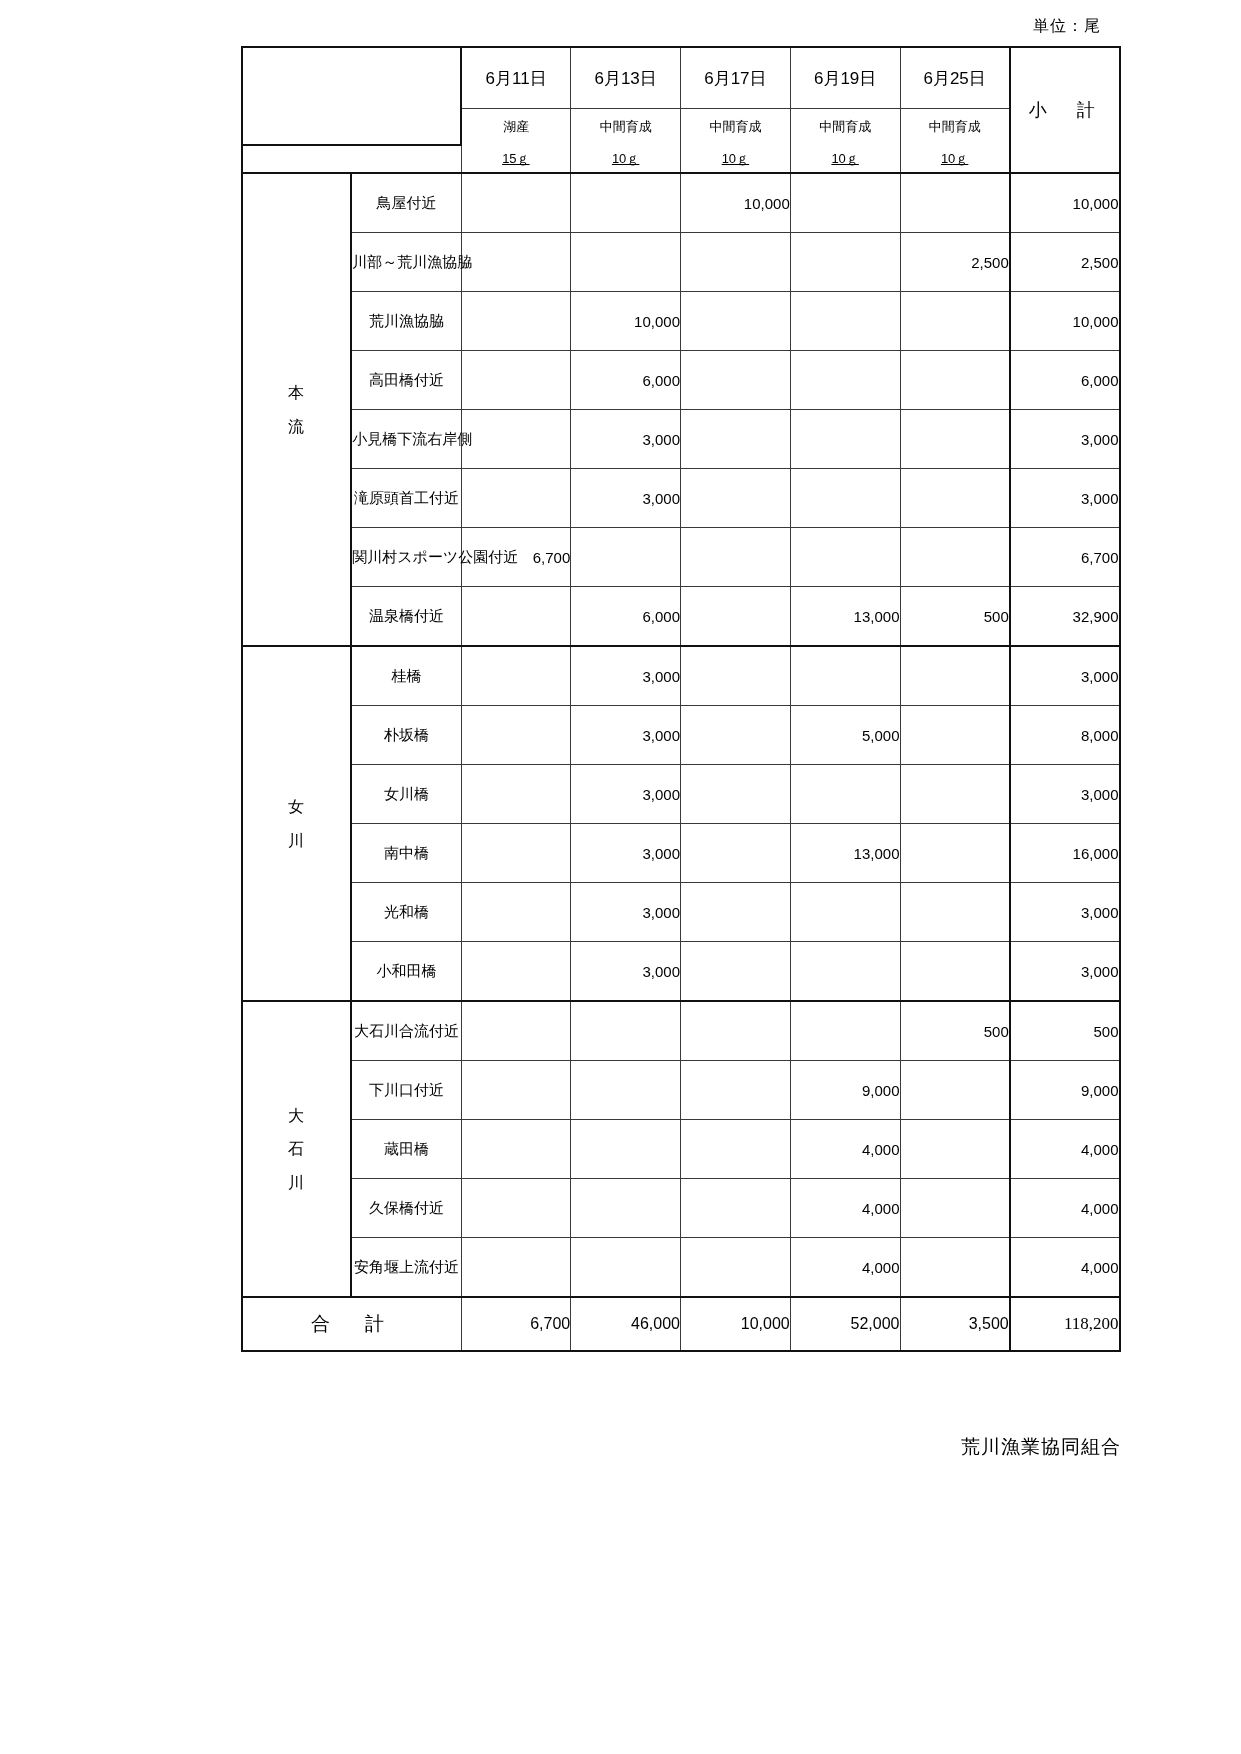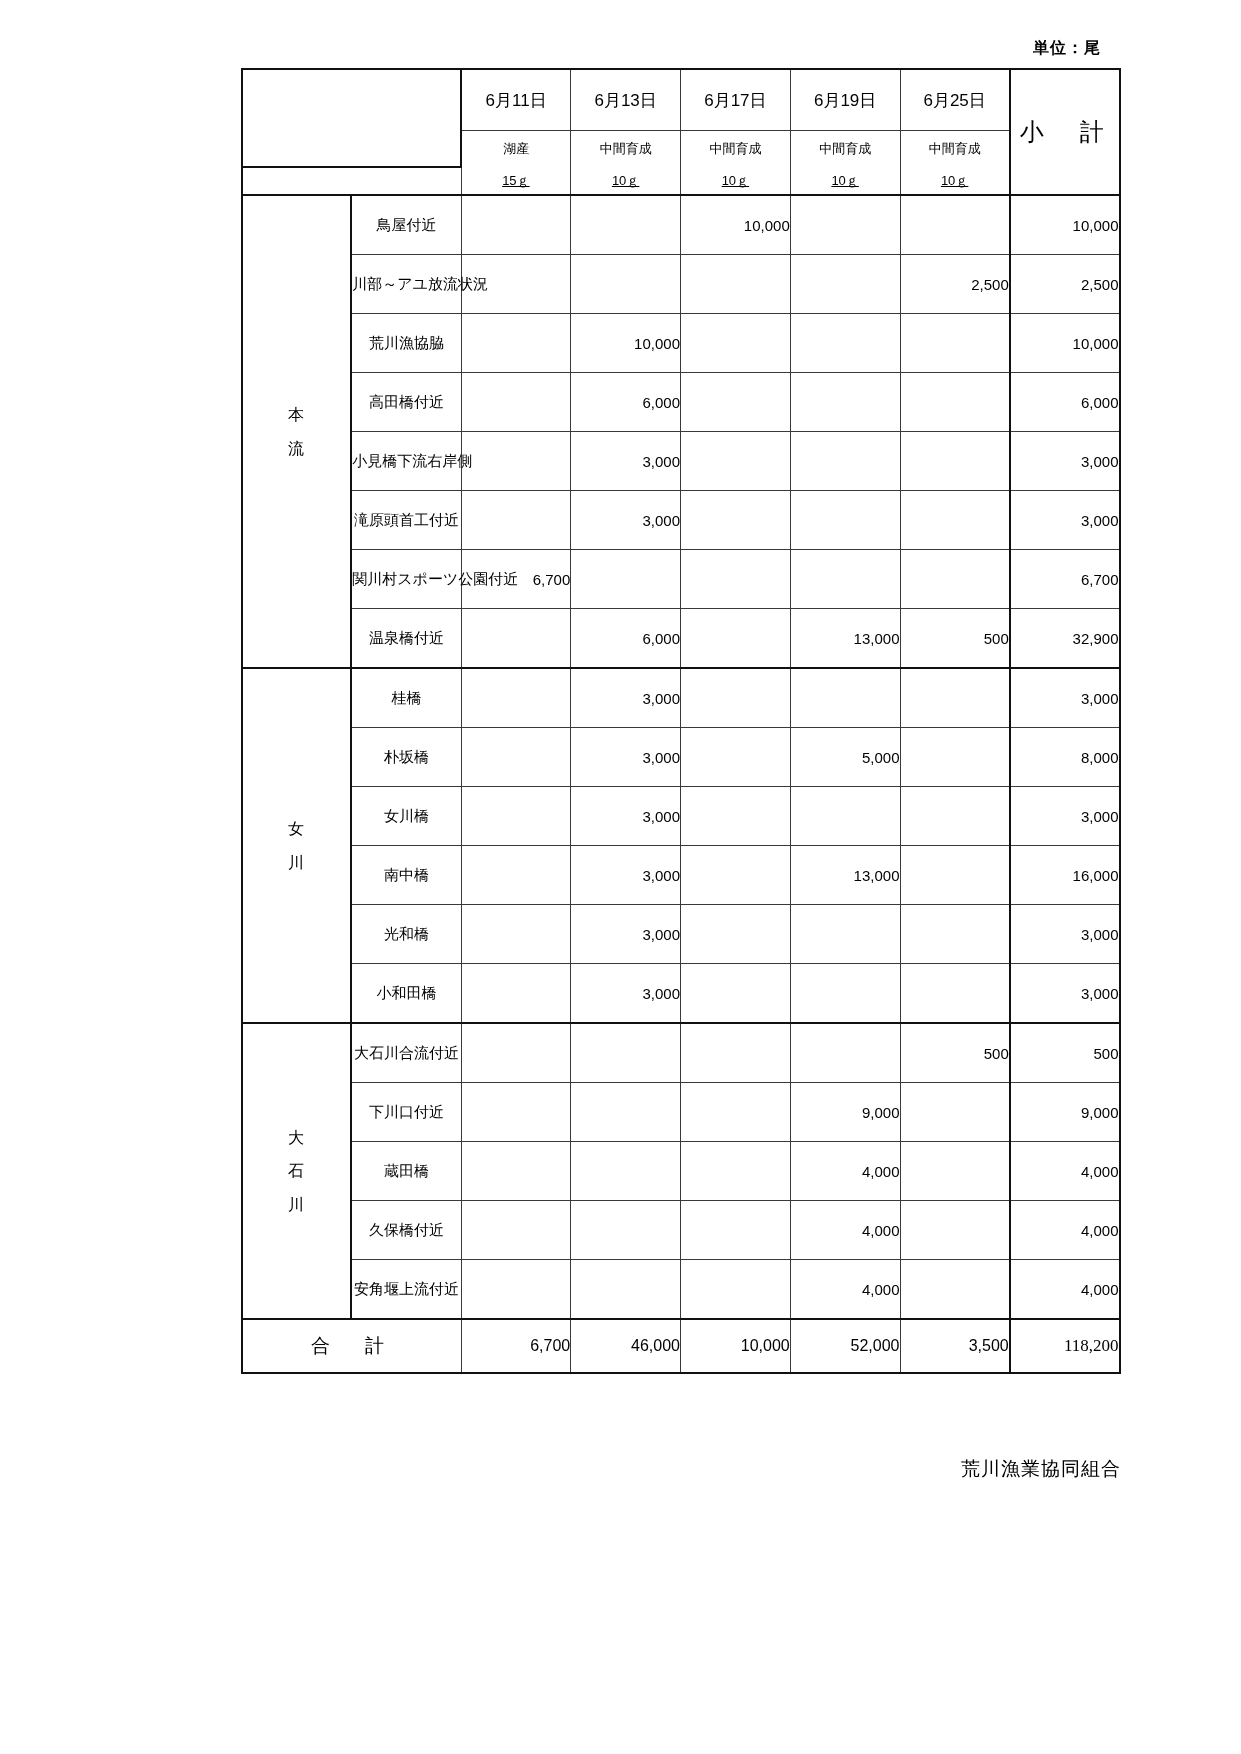--- a/index.html
+++ b/index.html
@@ -28,23 +28,22 @@
     font-weight: bold;
     letter-spacing: 2px;
     margin: 0;
     padding-top: 96px;
     line-height: 1.1;
   }
   .unit-line {
     text-align: right;
     font-size: 16px;
     padding-right: 140px;
-    margin-top: 38px;
+    margin-top: 16px;
     letter-spacing: 1px;
-    font-weight: bold;
   }
   .table-wrap {
     margin: 9px auto 0 auto;
     width: 880px;
     padding-left: 120px;
     box-sizing: content-box;
   }
   table.release {
     border-collapse: collapse;
     table-layout: fixed;
@@ -116,21 +115,21 @@
     text-align: center;
     font-size: 13px;
     height: 26px;
     border-top: none !important;
     border-bottom: 2px solid #111 !important;
     padding-bottom: 4px;
     text-decoration: underline;
   }
   .hdr-sub {
     text-align: center;
-    font-size: 24px;
+    font-size: 18px;
     letter-spacing: 6px;
     border-left: 2px solid #111 !important;
     border-bottom: 2px solid #111 !important;
     height: 96px;
     border-radius: 18px;
   }
   tr.group-start > td {
     border-top: 2px solid #111 !important;
   }
   tr.total-row > td {
@@ -208,21 +207,21 @@
             </td>
             <td class="loc-cell">鳥屋付近</td>
             <td class="num-cell"></td>
             <td class="num-cell"></td>
             <td class="num-cell">10,000</td>
             <td class="num-cell"></td>
             <td class="num-cell"></td>
             <td class="num-cell sub-cell">10,000</td>
           </tr>
           <tr>
-            <td class="loc-cell">川部～アユ放流状況</td>
+            <td class="loc-cell">川部～荒川漁協脇</td>
             <td class="num-cell"></td>
             <td class="num-cell"></td>
             <td class="num-cell"></td>
             <td class="num-cell"></td>
             <td class="num-cell">2,500</td>
             <td class="num-cell sub-cell">2,500</td>
           </tr>
           <tr>
             <td class="loc-cell">荒川漁協脇</td>
             <td class="num-cell"></td>

